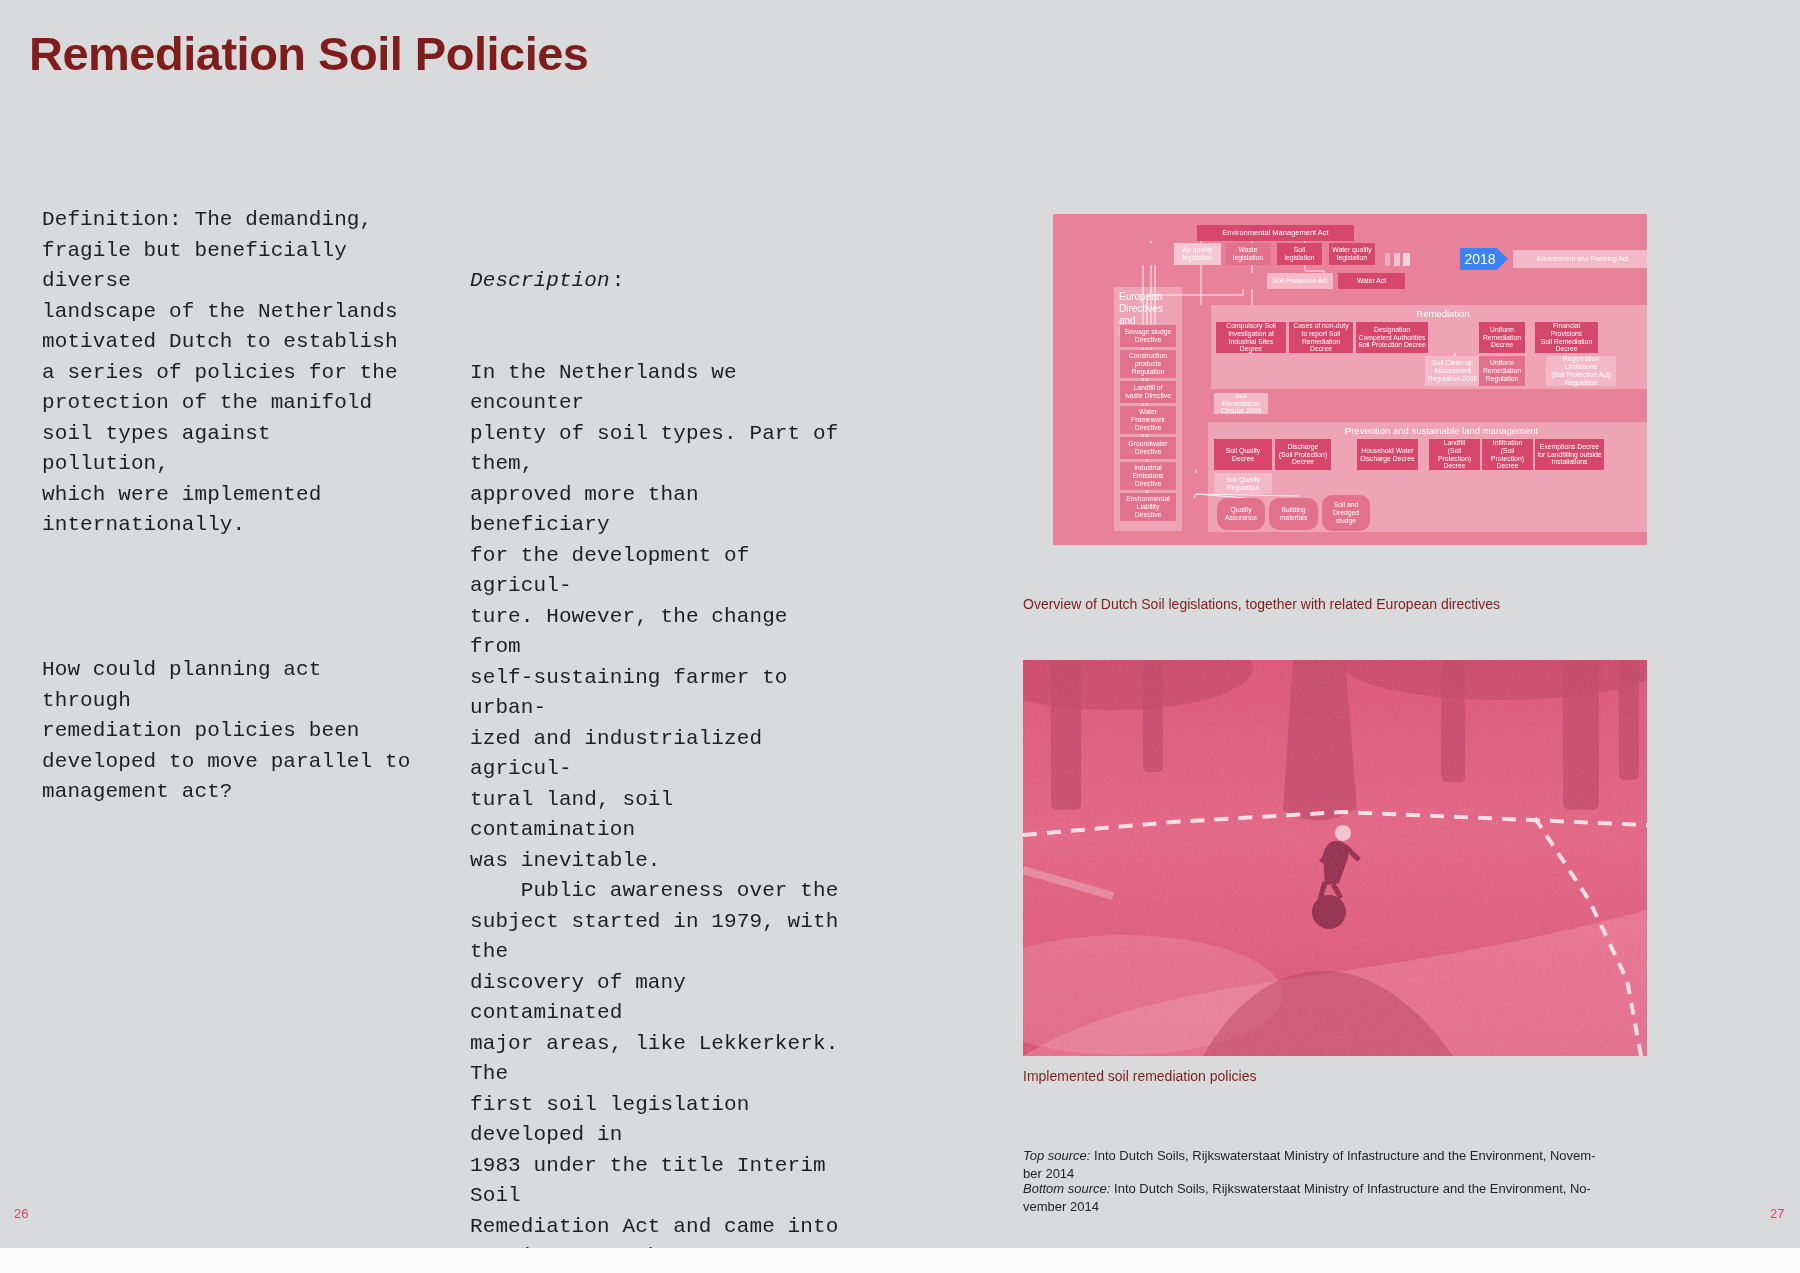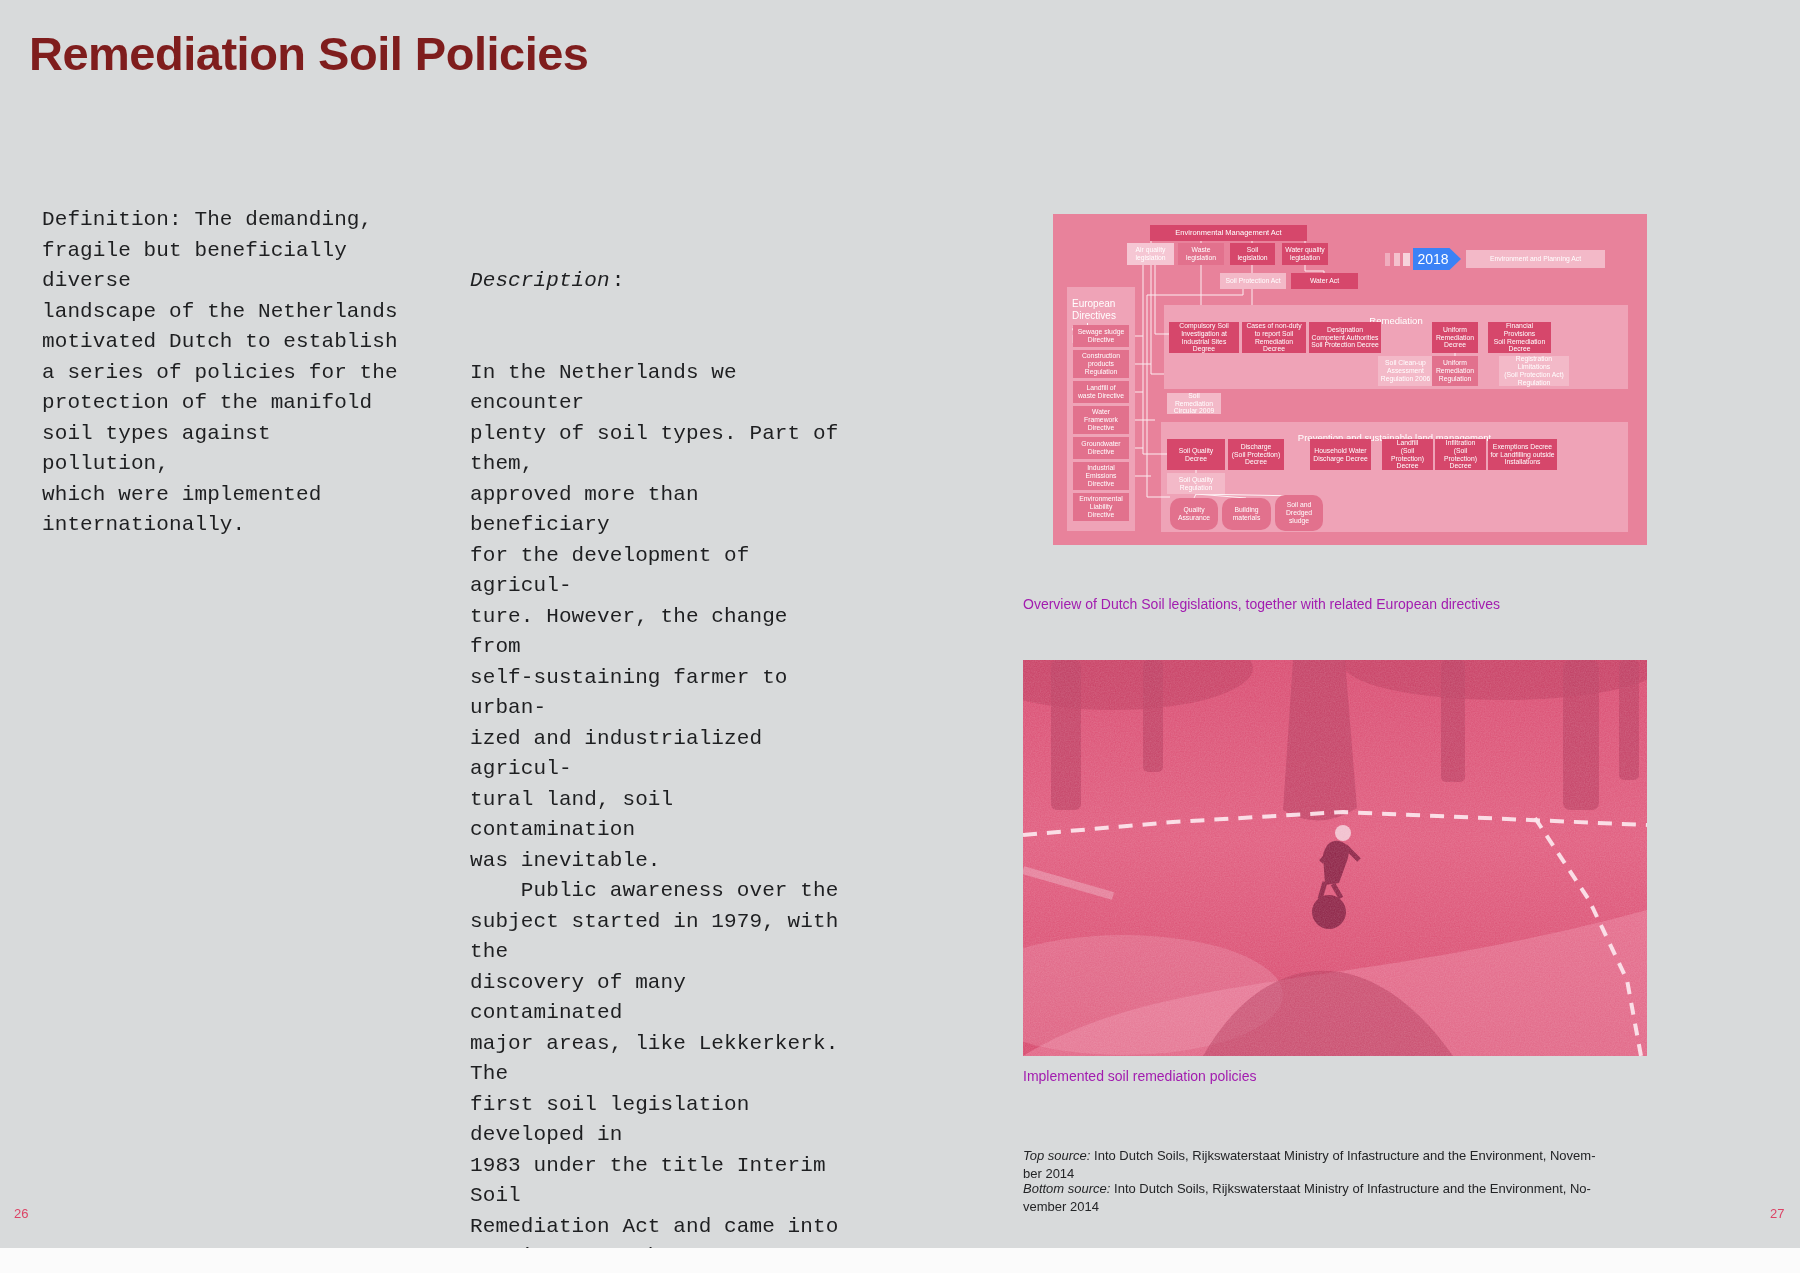--- a/index.html
+++ b/index.html
@@ -25,61 +25,66 @@
   
   #legislation-diagram{
     left:1053px;top:214px;width:594px;height:331px;
     background:#e8829b;overflow:hidden;
   }
   #legislation-diagram svg.connectors{position:absolute;left:0;top:0;z-index:2;pointer-events:none;}
   .dg{
     position:absolute;box-sizing:border-box;z-index:3;
     display:flex;align-items:center;justify-content:center;
     text-align:center;color:#fff;font-size:6.8px;line-height:1.15;
-    padding:8px 2px;
+    padding:1px 2px;
+    margin-left:47px;
   }
   .dg.dark{background:#d6476b;}
   .dg.mid{background:#e2718d;}
   .dg.light{background:#f3b9c8;}
   .dg.xlight{background:#f5c6d3;}
   .dg.panel{background:#efa3b7;z-index:1;}
   .dg.plabel{
     background:transparent;z-index:2;justify-content:flex-start;align-items:flex-start;
     text-align:left;white-space:pre-line;font-size:10px;line-height:1.2;
   }
   .dg.plabel-center{background:transparent;z-index:2;align-items:flex-start;font-size:9.5px;}
   .dg.round{background:#e2718d;border-radius:10px;}
   .dg.arrow{
     background:#3b82f6;
     clip-path:polygon(0 0,76% 0,100% 50%,76% 100%,0 100%);
     padding-right:10px;font-size:14px;
   }
   .tl-dash{position:absolute;z-index:2;background:#fff;}
   
-  .caption{font-size:14px;color:#a21caf;}
+  .caption{font-size:14px;color:#7f1d1d;}
   .source{font-size:13px;line-height:18px;color:#232426;white-space:pre-wrap;width:640px;}
   .pagenum{font-size:13px;color:#dc4466;}
   #bottom-strip{left:0;top:1248px;width:1800px;height:25px;background:#fbfbfb;}
 </style>
 </head>
 <body>
 
 <div class="abs" id="page-title">Remediation Soil Policies</div>
 
 <div class="abs body-col" style="left:42px;top:205px;width:360px;">Definition: The demanding,
 fragile but beneficially diverse
 landscape of the Netherlands
 motivated Dutch to establish
 a series of policies for the
 protection of the manifold
 soil types against pollution,
 which were implemented
 internationally.</div>
 
 <div class="abs body-col" style="left:42px;top:594px;width:370px;">
+  <div>How could planning act through
+remediation policies been
+developed to move parallel to
+management act?</div>
 </div>
 
 <div class="abs body-col" style="left:470px;top:205px;width:370px;">
   <div class="lede-line"><span class="it">Description</span><span class="colon">:</span></div>
   <div>In the Netherlands we encounter
 plenty of soil types. Part of them,
 approved more than beneficiary
 for the development of agricul-
 ture. However, the change from
 self-sustaining farmer to urban-

